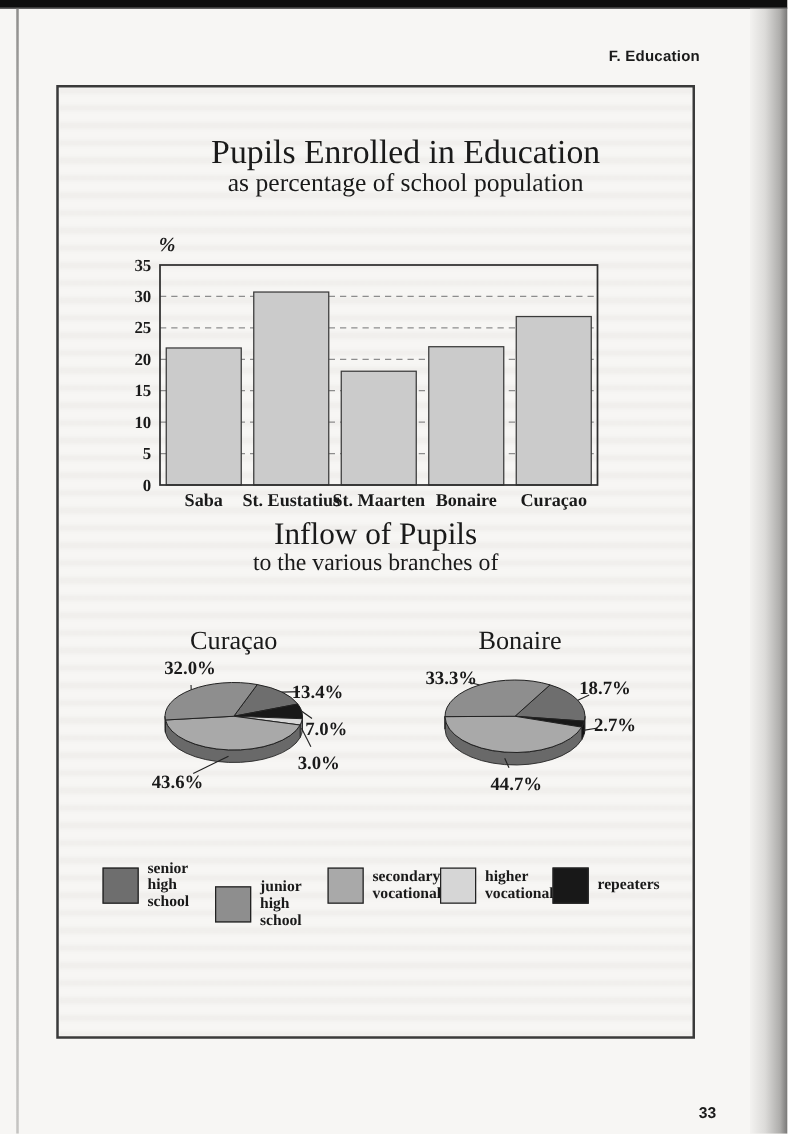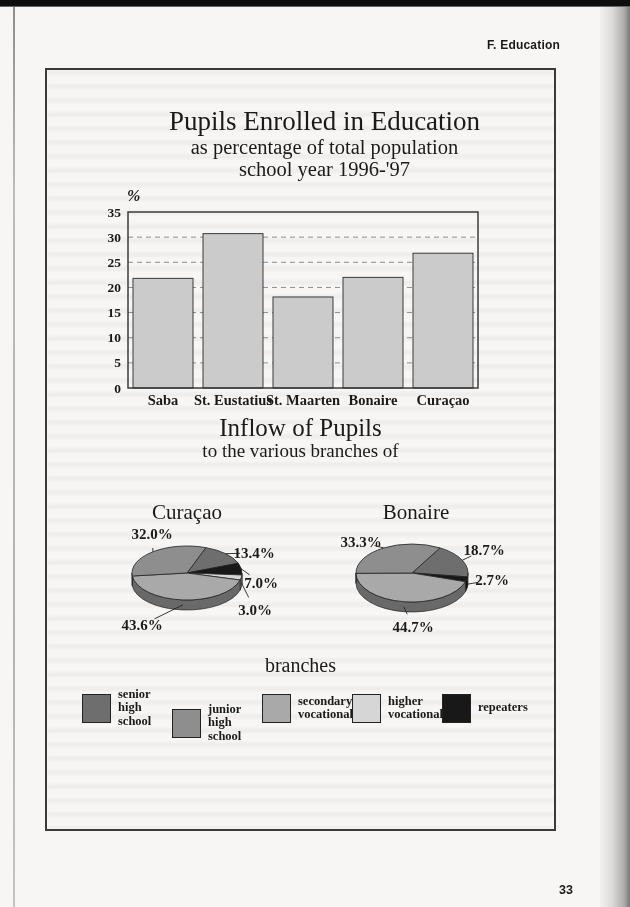--- a/index.html
+++ b/index.html
@@ -45,22 +45,21 @@
 <div class="left-edge"></div>
 <div class="right-strip"></div>
 
 <div class="hdr">F. Education</div>
 
 <div class="page-box">
   <div class="ghost"></div>
 
   <div class="title-block">
     <div class="t1">Pupils Enrolled in Education</div>
-    <div class="t2">as percentage of total population</div>
-    <div class="t2">school year 1996-'97</div>
+    <div class="t2">as percentage of school population</div>
   </div>
 
   <svg class="bar-svg" id="barSvg" width="446" height="226" viewBox="0 0 446 226">
       <text x="38" y="15" font-size="16" font-style="italic" font-weight="600">%</text>
       <text x="32" y="206.5" font-size="13.5" font-weight="600" text-anchor="end">0</text>
       <line x1="39" y1="176.85714285714286" x2="389" y2="176.85714285714286" stroke="#8d8d8d" stroke-width="1" stroke-dasharray="5 4"></line>
       <text x="32" y="181.35714285714286" font-size="13.5" font-weight="600" text-anchor="end">5</text>
       <line x1="39" y1="151.71428571428572" x2="389" y2="151.71428571428572" stroke="#8d8d8d" stroke-width="1" stroke-dasharray="5 4"></line>
       <text x="32" y="156.21428571428572" font-size="13.5" font-weight="600" text-anchor="end">10</text>
       <line x1="39" y1="126.57142857142857" x2="389" y2="126.57142857142857" stroke="#8d8d8d" stroke-width="1" stroke-dasharray="5 4"></line>
@@ -124,21 +123,20 @@
       <line x1="402.2737012412874" y1="38.22503039880168" x2="411.3327380505187" y2="33.96158323796819" stroke="#222" stroke-width="0.9"></line>
       <text x="424" y="33" font-size="15" font-weight="600" text-anchor="middle">18.7%</text>
       <line x1="406.64799046865323" y1="62.33390598785816" x2="418.2001882858696" y2="60.35906690336463" stroke="#222" stroke-width="0.9"></line>
       <text x="432" y="63" font-size="15" font-weight="600" text-anchor="middle">2.7%</text>
       <line x1="343.77032772886315" y1="84.68513738945308" x2="347.2090240612479" y2="92.25383988501659" stroke="#222" stroke-width="0.9"></line>
       <text x="353" y="110" font-size="15" font-weight="600" text-anchor="middle">44.7%</text>
       <line x1="323.74492494688246" y1="25.96199147537211" x2="314.5424830425251" y2="23.549810282665835" stroke="#222" stroke-width="0.9"></line>
       <text x="301" y="25" font-size="15" font-weight="600" text-anchor="middle">33.3%</text>
     </svg>
 
-  <div class="branches-title">branches</div>
 
   <div class="legend" id="legendRow">
       <div class="leg-item" style="left: 35px;">
         <div class="leg-swatch" style="background: rgb(110, 110, 110);"></div>
         <div class="leg-label">
           <div>senior</div>
           <div>high</div>
           <div>school</div>
         </div>
       </div>

